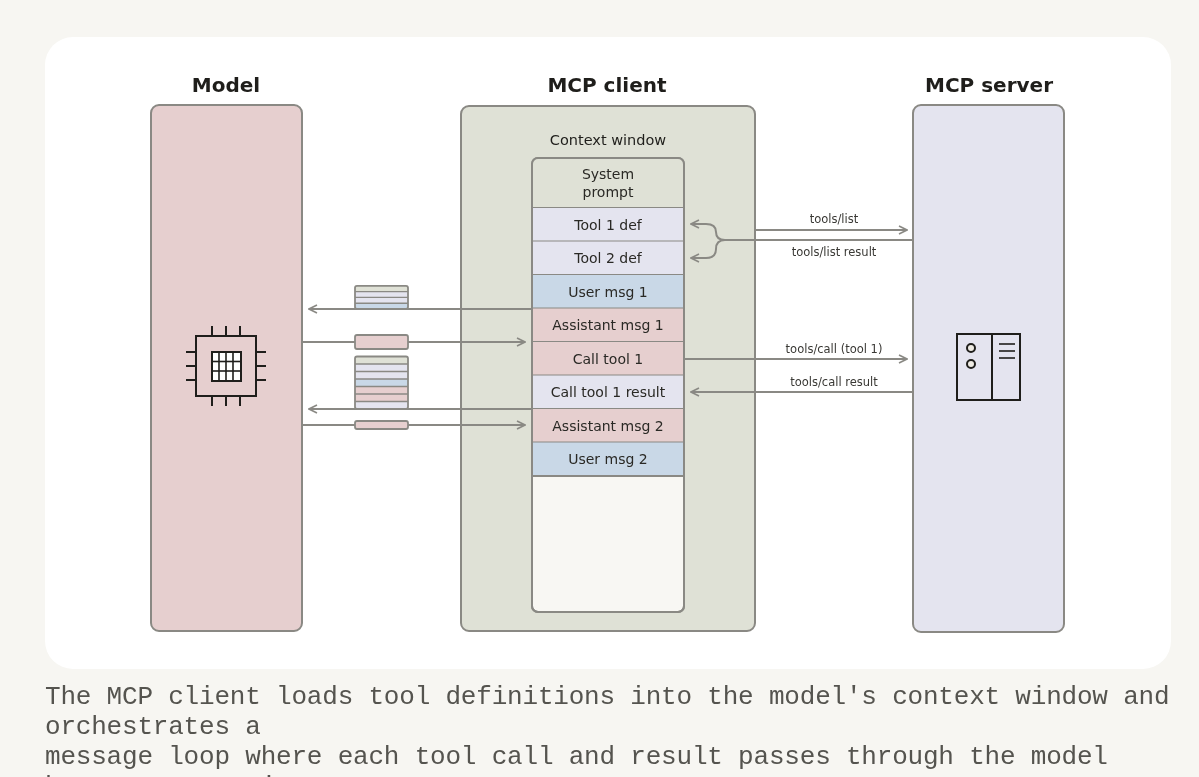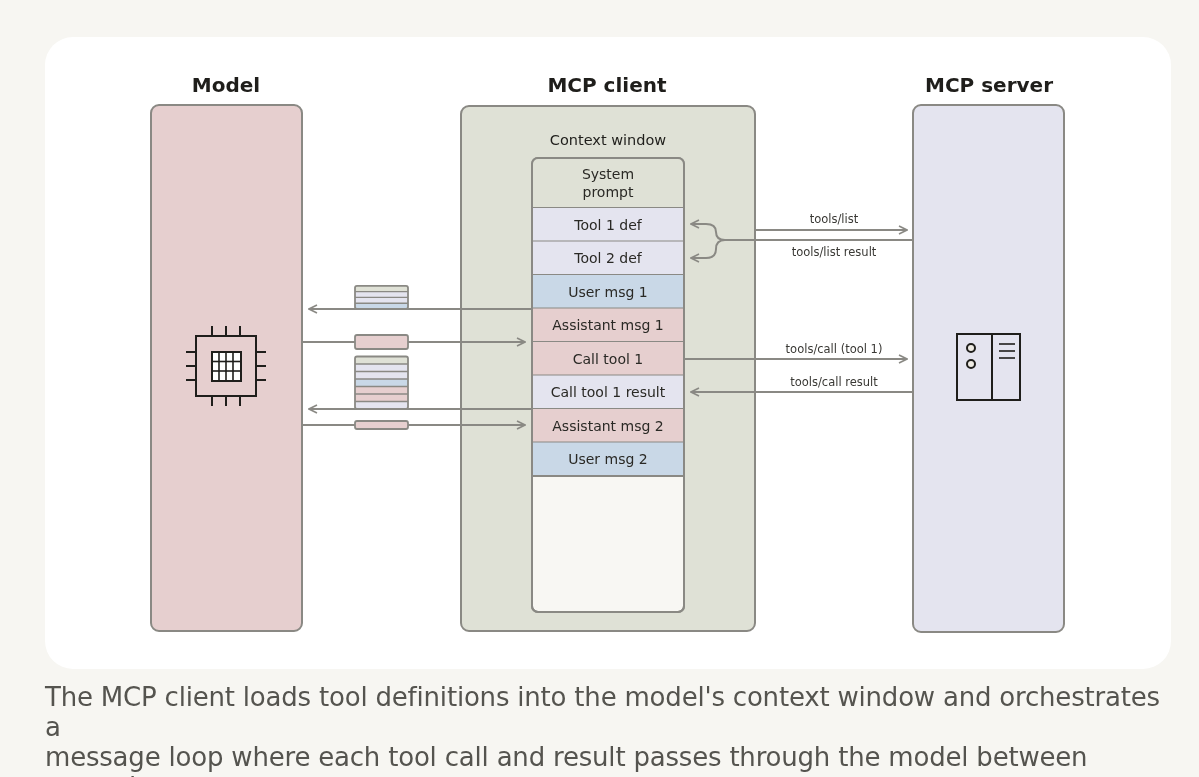--- a/index.html
+++ b/index.html
@@ -2,21 +2,21 @@
 <html><head>
 <meta charset="utf-8">
 <style>
   html, body { margin:0; padding:0; }
   body { width:1199px; height:777px; background:#f7f6f2; position:relative; overflow:hidden;
          font-family:"DejaVu Sans", sans-serif; }
   .card { position:absolute; left:45px; top:37px; width:1126px; height:632px; background:#ffffff; border-radius:28px; }
   svg { position:absolute; left:0; top:0; }
   .caption { position:absolute; left:45px; top:682px; width:1130px; font-family:"DejaVu Sans", sans-serif;
              font-size:26px; line-height:30px; color:#55544f; letter-spacing:-0.2px; }
-  .caption span { display:block; }
+  .caption span { display:block;font-family:Liberation Mono, monospace; }
 </style>
 </head>
 <body>
 
 <div class="card"></div>
 
 <svg id="diagram" width="1199" height="777">
   <defs>
     <marker id="arr" viewBox="0 0 10 10" refX="9" refY="5" markerWidth="10" markerHeight="10" orient="auto-start-reverse" markerUnits="userSpaceOnUse">
       <path d="M1,1 L9,5 L1,9" fill="none" stroke="#8a8984" stroke-width="1.6"></path>

